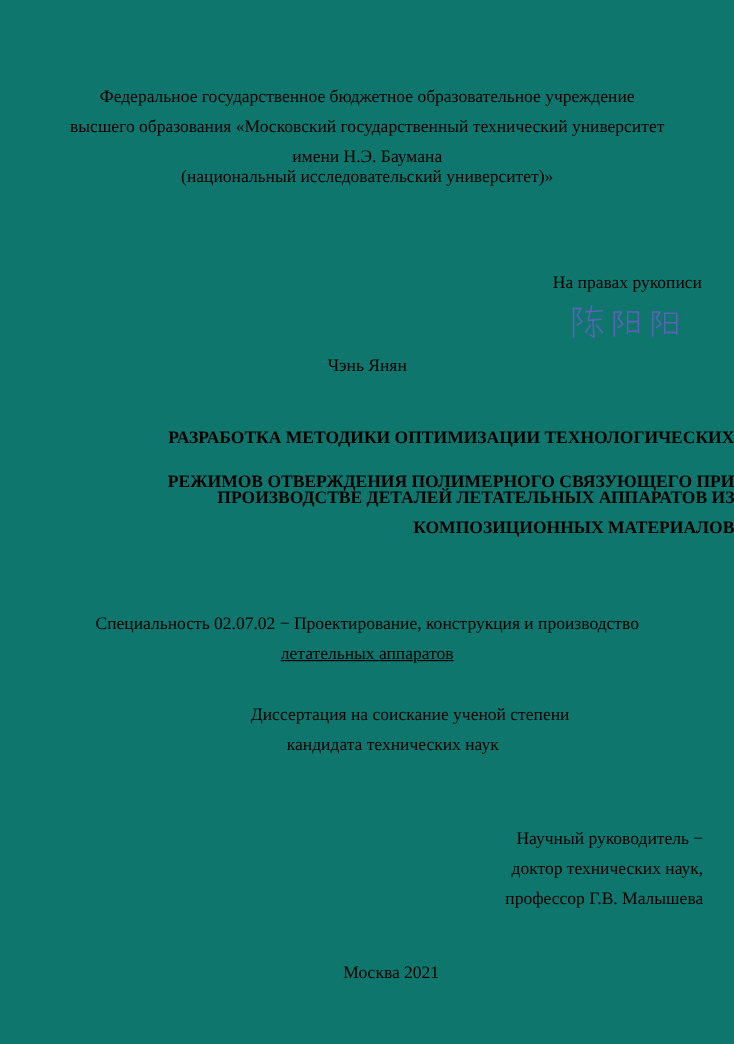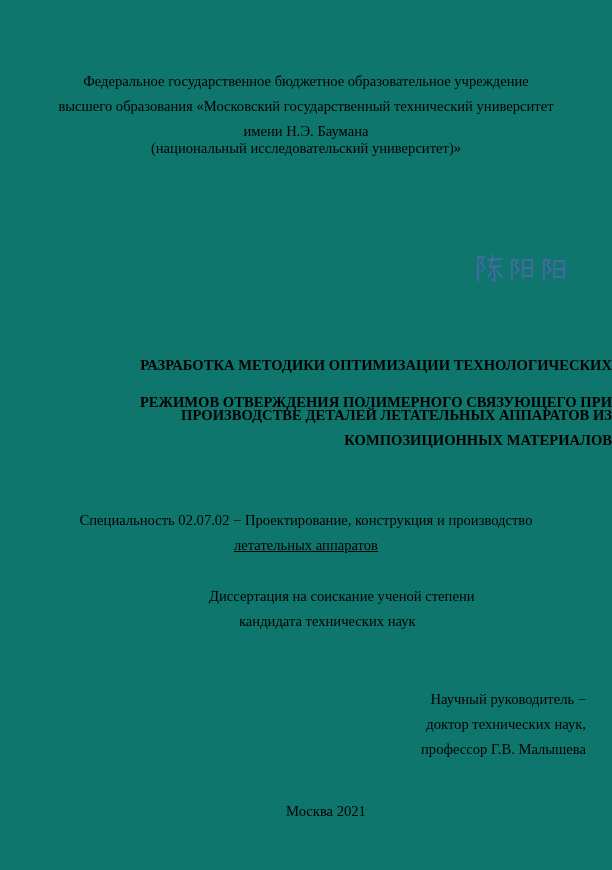--- a/index.html
+++ b/index.html
@@ -50,20 +50,21 @@
 
 <div class="page">
 
   <div>
     <div class="line center" style="top:72px;">Федеральное государственное бюджетное образовательное учреждение</div>
     <div class="line center" style="top:97px;">высшего образования «Московский государственный технический университет</div>
     <div class="line center" style="top:122px;">имени Н.Э. Баумана</div>
     <div class="line center" style="top:139px;">(национальный исследовательский университет)»</div>
   </div>
 
+  <div class="line" style="top:227px; right:27px; text-align:right;">На правах рукописи</div>
 
   <svg class="signature" viewBox="0 0 100 32">
     <g fill="none" stroke="#5b63b8" stroke-width="1.3" stroke-linecap="round" stroke-linejoin="round">
 
       <path d="M4 5 L4 29"></path>
       <path d="M4 5 L10 5 L7 11 L11 16 L7 19"></path>
       <path d="M14 8 L28 7"></path>
       <path d="M19 3 L16 15 L27 14"></path>
       <path d="M20 14 L21 29 L18 27"></path>
       <path d="M18 19 L14 25"></path>
@@ -78,20 +79,21 @@
 
       <path d="M70 8 L70 28"></path>
       <path d="M70 8 L76 8 L73 13 L77 18 L73 21"></path>
       <path d="M80 9 L80 26"></path>
       <path d="M80 9 L90 9 L90 26"></path>
       <path d="M81 17 L89 17"></path>
       <path d="M81 25 L89 25"></path>
     </g>
   </svg>
 
+  <div class="line center" style="top:296px;">Чэнь Янян</div>
 
   <div>
     <div class="line center bold" style="top:356px;">РАЗРАБОТКА МЕТОДИКИ ОПТИМИЗАЦИИ ТЕХНОЛОГИЧЕСКИХ</div>
     <div class="line center bold" style="top:381px;margin-top:12px;">РЕЖИМОВ ОТВЕРЖДЕНИЯ ПОЛИМЕРНОГО СВЯЗУЮЩЕГО ПРИ</div>
     <div class="line center bold" style="top:406px;">ПРОИЗВОДСТВЕ ДЕТАЛЕЙ ЛЕТАТЕЛЬНЫХ АППАРАТОВ ИЗ</div>
     <div class="line center bold" style="top:431px;">КОМПОЗИЦИОННЫХ МАТЕРИАЛОВ</div>
   </div>
 
   <div>
     <div class="line center" style="top:511px;">Специальность 02.07.02 − Проектирование, конструкция и производство</div>

